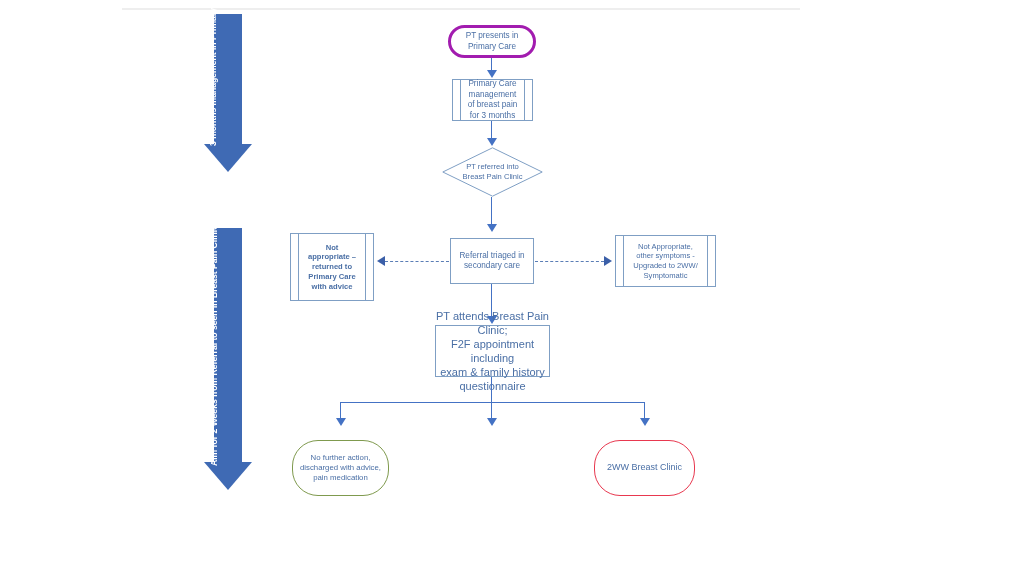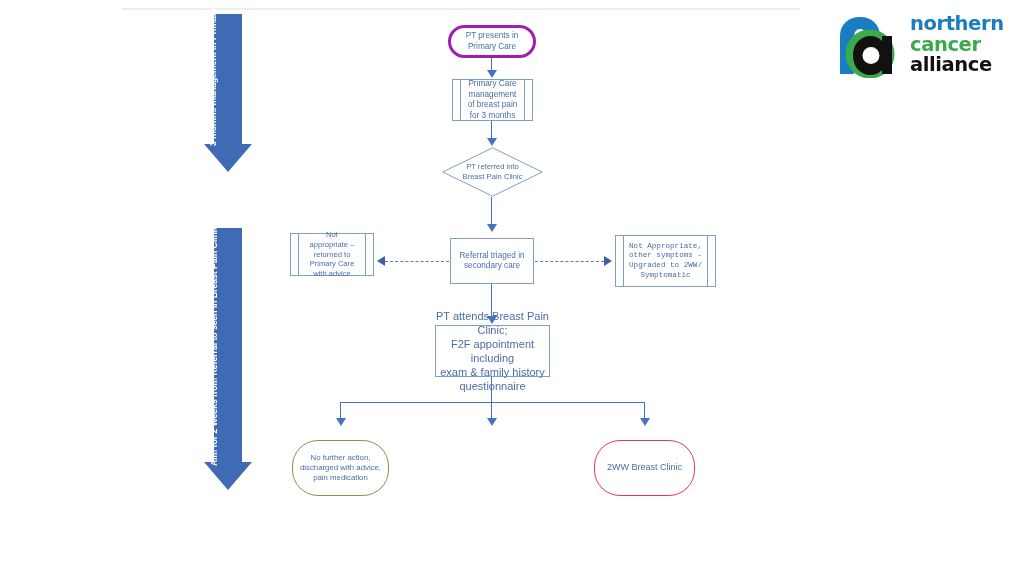--- a/index.html
+++ b/index.html
@@ -212,38 +212,20 @@
   .w-cancer   { color: #3aaa4a; }
   .w-alliance { color: #111111; }
 </style>
 </head>
 <body>
 
 <div id="canvas">
 
   <div class="top-rule"></div>
 
-  <div class="logo">
-    <div class="mark">
-      <svg viewBox="0 0 68 64" width="68" height="64" aria-hidden="true">
-
-        <path d="M4 60 L4 22 C4 10 13 3 24 3 C35 3 44 10 44 22 L44 60 L30 60 L30 23 C30 18 27.5 15 24 15 C20.5 15 18 18 18 23 L18 60 Z" fill="#1a7dc4"></path>
-
-        <circle cx="34" cy="40" r="20" fill="none" stroke="#3aaa4a" stroke-width="9"></circle>
-
-        <path d="M56 22 L56 60 L46 60 L46 56 C43 59.4 38.8 61 34.5 61 C24.5 61 17 53 17 41.5 C17 30 24.5 22 34.5 22 C38.8 22 43 23.6 46 27 L46 22 Z" fill="#111111"></path>
-        <circle cx="35" cy="41.5" r="8.5" fill="#ffffff"></circle>
-      </svg>
-    </div>
-    <div class="wordmark">
-      <div class="wline w-northern">northern</div>
-      <div class="wline w-cancer">cancer</div>
-      <div class="wline w-alliance">alliance</div>
-    </div>
-  </div>
 
   <div class="rail" style="left:204px; top:14px; width:48px; height:158px;">
     <div class="stem" style="height:130px;"></div>
     <div class="head" style="top:130px;"></div>
     <div class="rail-text" style="transform: rotate(-90deg) translate(-132px, 4px); width:130px; font-size:8.6px; line-height:11px;">3 months management in
 Primary Care</div>
   </div>
 
   <div class="rail" style="left:204px; top:228px; width:48px; height:262px;">
     <div class="stem" style="height:234px;"></div>
@@ -275,30 +257,30 @@
 
   <div class="vline" style="left:491px; top:197px; height:29px;"></div>
   <div class="arrow-down" style="left:487px; top:224px;"></div>
 
   <div class="node process" style="left:450px; top:238px; width:84px; height:46px; font-size:8.2px;">Referral triaged in
 secondary care</div>
 
   <div class="dashline" style="left:385px; top:261px; width:64px;"></div>
   <div class="arrow-left" style="left:377px; top:256px;"></div>
 
-  <div class="node process predefined" style="left:290px; top:233px; width:84px; height:43px; font-size:7.6px;">Not
+  <div class="node process predefined" style="left:290px; top:233px; width:84px; height:68px; font-size:7.6px;font-weight:bold;">Not
 appropriate –
 returned to
 Primary Care
 with advice</div>
 
   <div class="dashline" style="left:535px; top:261px; width:69px;"></div>
   <div class="arrow-right" style="left:604px; top:256px;"></div>
 
-  <div class="node process predefined" style="left:615px; top:235px; width:101px; height:52px; font-size:7.6px;font-family:Liberation Mono, monospace;">Not Appropriate,
+  <div class="node process predefined" style="left:615px; top:235px; width:101px; height:52px; font-size:7.6px;">Not Appropriate,
 other symptoms -
 Upgraded to 2WW/
 Symptomatic</div>
 
   <div class="vline" style="left:491px; top:284px; height:35px;"></div>
   <div class="arrow-down" style="left:487px; top:316px;"></div>
 
   <div class="node process" style="left:435px; top:325px; width:115px; height:52px; font-size:11px;">PT attends Breast Pain Clinic;
 F2F appointment including
 exam &amp; family history

